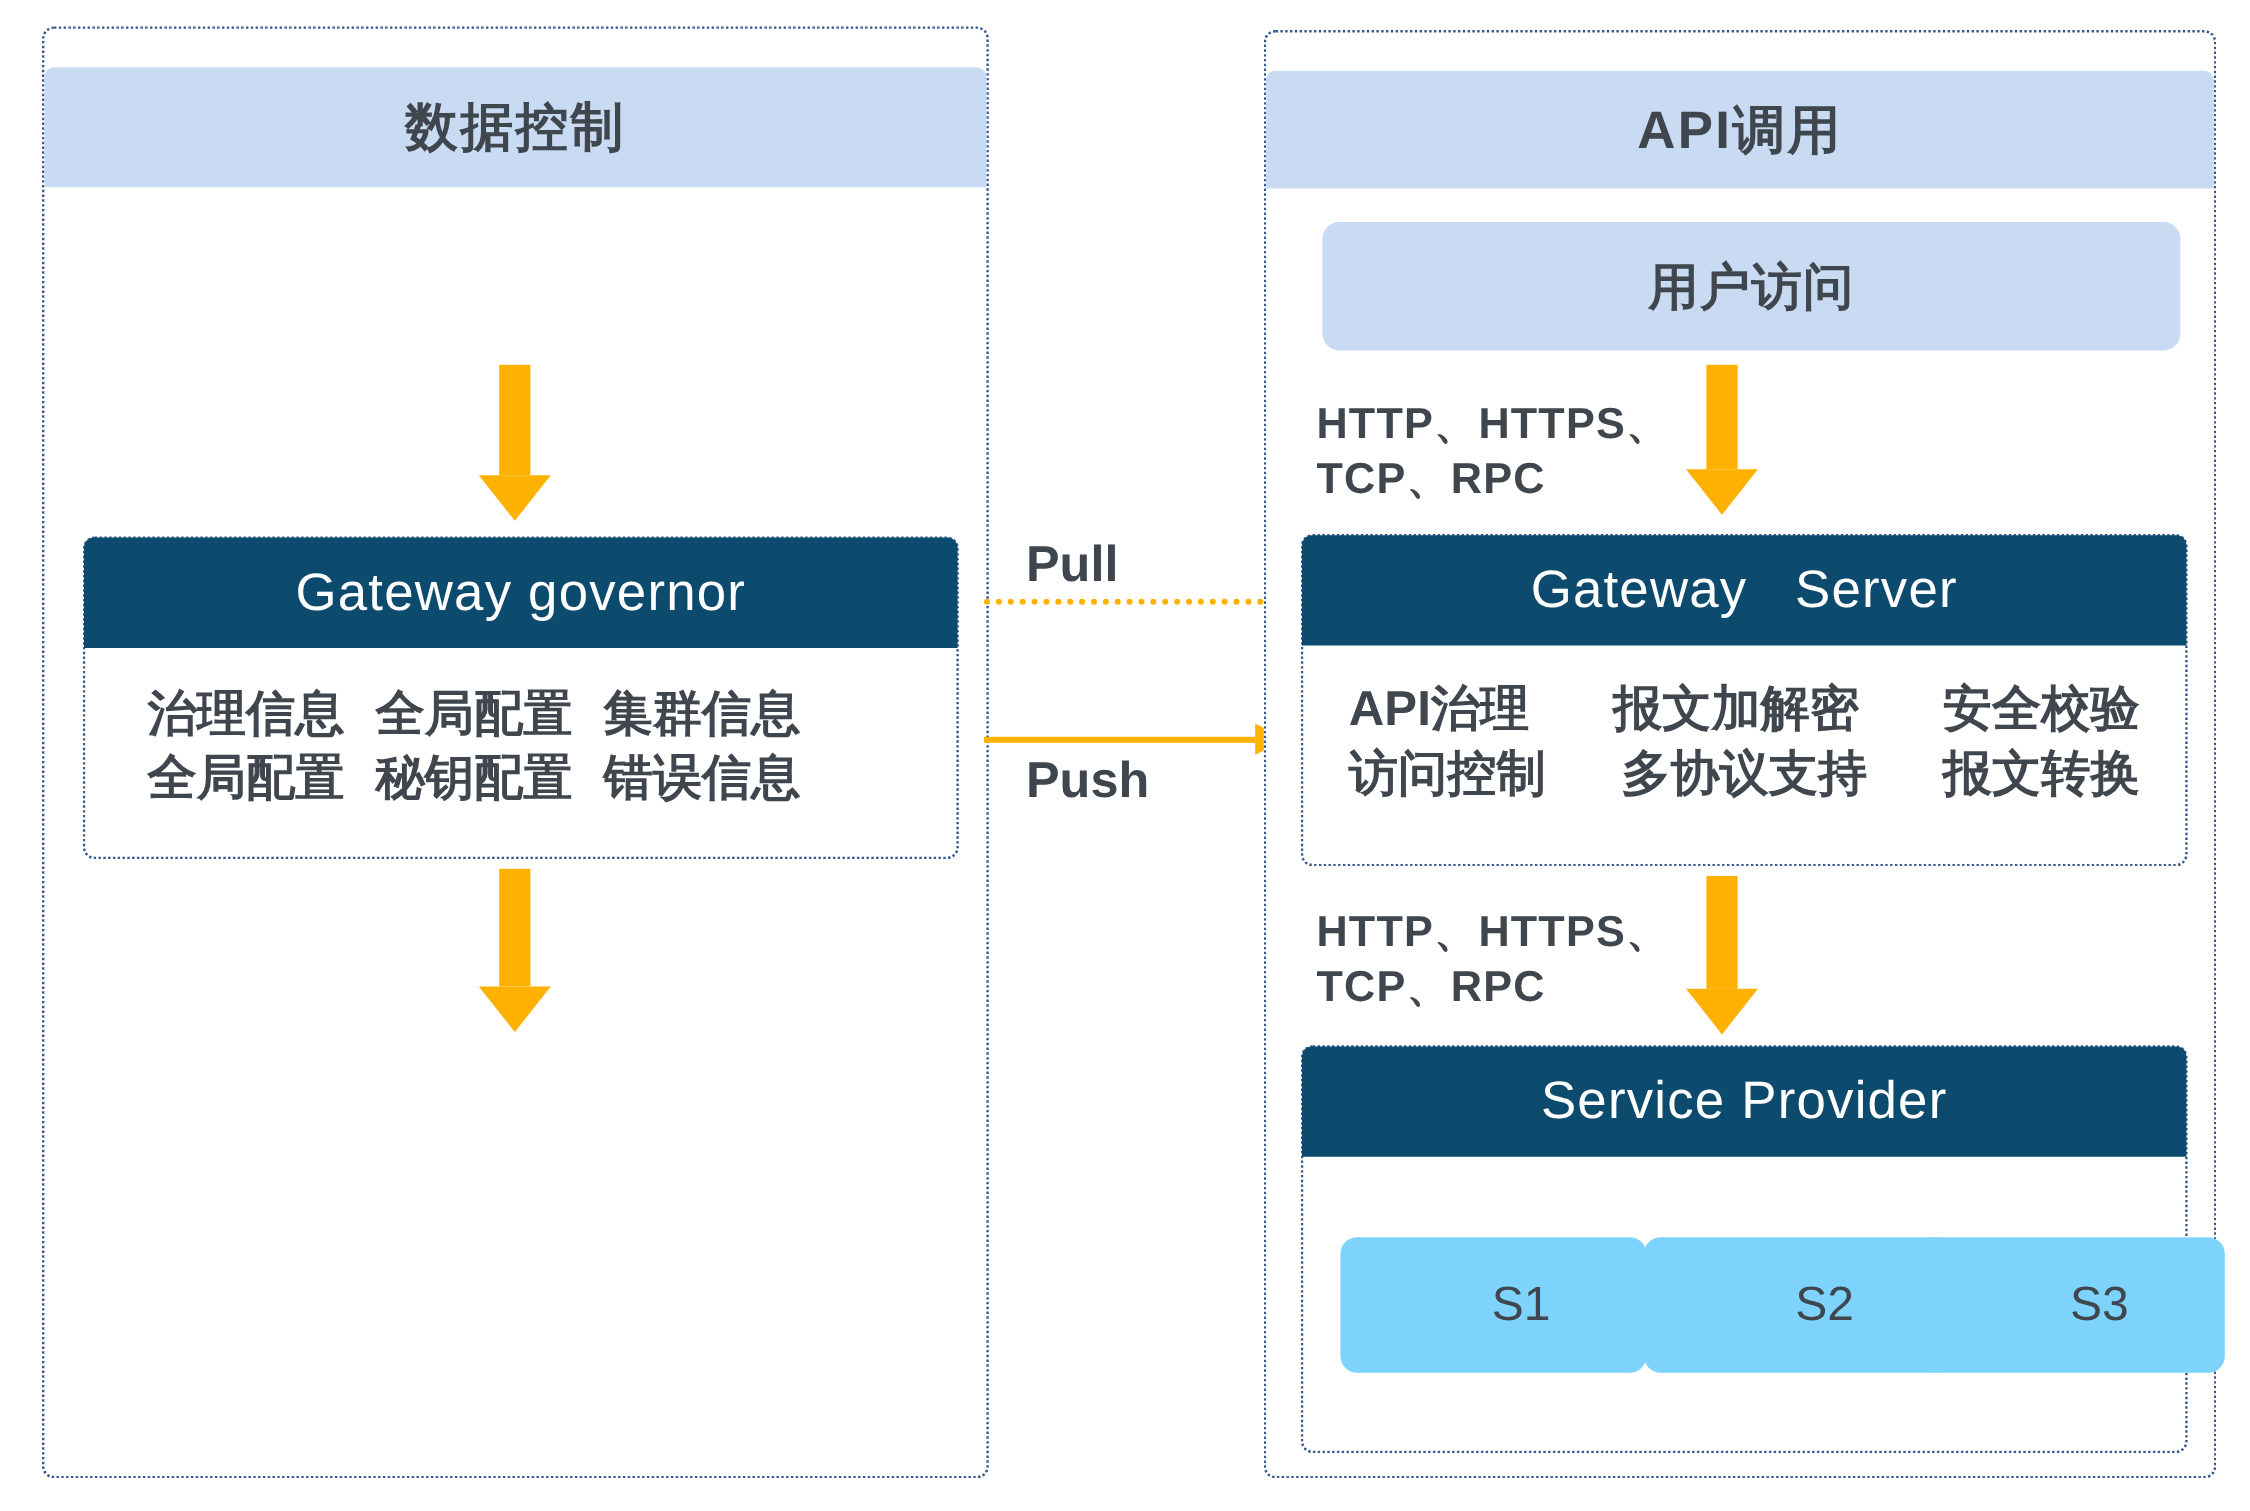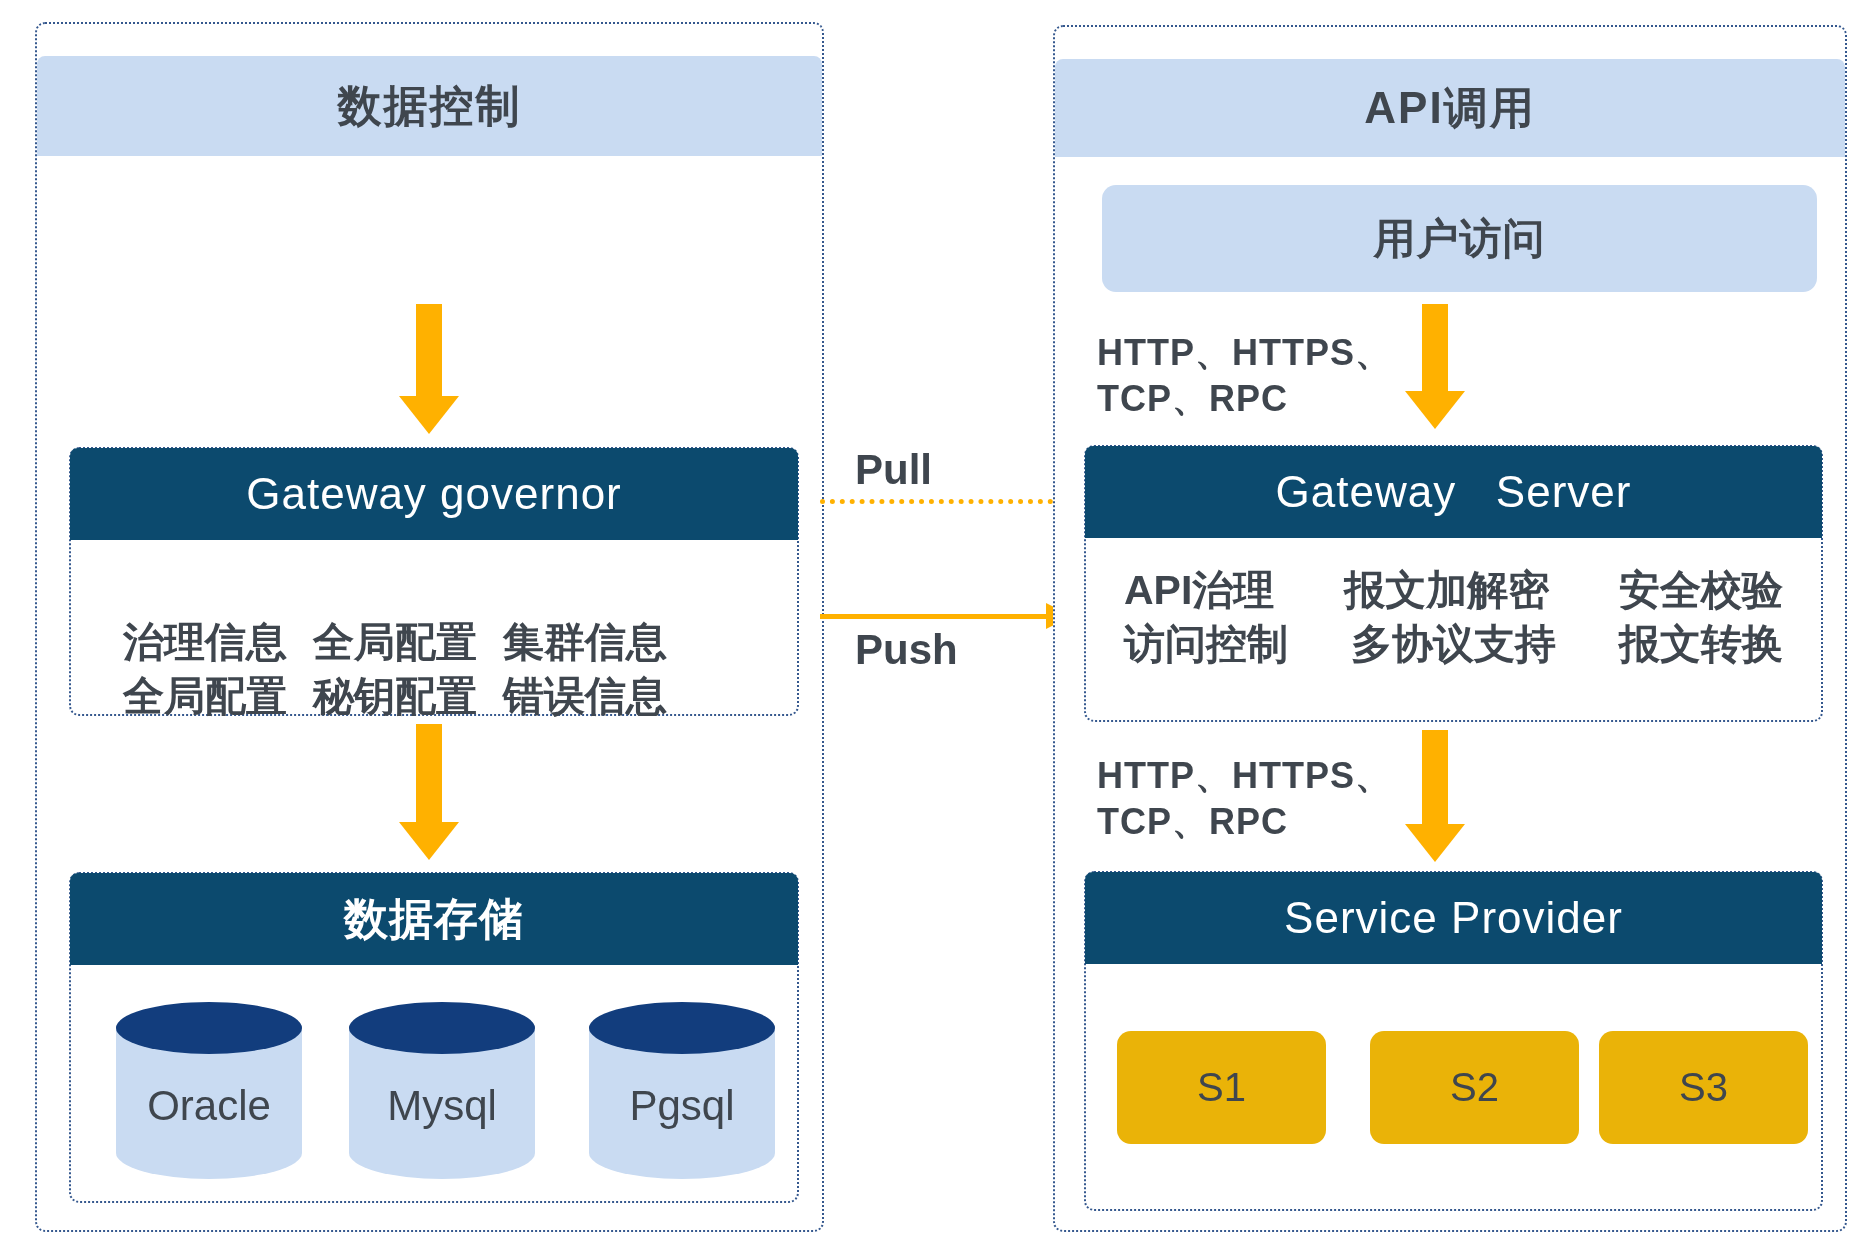--- a/index.html
+++ b/index.html
@@ -24,21 +24,21 @@
   }
   
   .framed{position:absolute;border:2px dotted #35588e;border-radius:10px;background:#fff;}
   .navy-header{
     position:absolute;left:-1px;top:-1px;right:-1px;height:92px;background:#0c4a6e;
     border-radius:8px 8px 0 0;display:flex;align-items:center;justify-content:center;
     color:#ffffff;font-size:44px;font-weight:500;letter-spacing:1px;white-space:pre-wrap;
   }
   .feature-body{position:absolute;left:0;right:0;top:92px;bottom:0;}
   .feature-row{display:flex;font-size:41px;font-weight:700;color:#3f464e;line-height:54px;}
-  .rows-left{padding:26px 0 0 52px;margin-top:48px;}
+  .rows-left{padding:26px 0 0 52px;}
   .rows-left .feature-row{gap:26px;}
   .rows-just{padding:24px 38px 0 38px;}
   .rows-just .feature-row{justify-content:space-between;}
   
   .varrow{position:absolute;width:60px;}
   .varrow .shaft{position:absolute;left:50%;transform:translateX(-50%);top:0;width:26px;background:#ffb100;}
   .varrow .head{position:absolute;bottom:0;left:50%;transform:translateX(-50%);width:0;height:0;
     border-left:30px solid transparent;border-right:30px solid transparent;border-top:38px solid #ffb100;}
   
   .conn-label{position:absolute;width:170px;text-align:left;font-size:42px;font-weight:600;color:#3f464e;}
@@ -49,22 +49,22 @@
   
   .proto{position:absolute;font-size:36px;font-weight:700;color:#3f464e;line-height:46px;letter-spacing:1px;}
   
   .cyl{position:absolute;width:186px;height:177px;}
   .cyl .body{position:absolute;left:0;right:0;top:26px;bottom:0;background:#c9dbf2;
     border-radius:0 0 50% 50%/0 0 26px 26px;}
   .cyl .top{position:absolute;left:0;right:0;top:0;height:52px;background:#123d7d;border-radius:50%;}
   .cyl .lbl{position:absolute;left:0;right:0;top:80px;text-align:center;
     font-size:42px;font-weight:500;color:#3f464e;}
   
-  .svc{position:absolute;top:158px;width:209px;height:113px;background:#eab308;border-radius:14px;
-    display:flex;align-items:center;justify-content:center;font-size:40px;font-weight:500;color:#3f464e;}
+  .svc{position:absolute;top:158px;width:209px;height:113px;background:#7dd3fc;border-radius:14px;
+    display:flex;align-items:center;justify-content:center;font-size:40px;font-weight:500;color:#3f464e;padding-left:46px;}
 </style>
 </head>
 <body>
 
 <div id="stage">
 
   <div id="left-panel" class="panel">
     <div class="panel-header">
       <span>数据控制</span>
     </div>
@@ -91,40 +91,20 @@
           <span>错误信息</span>
         </div>
       </div>
     </div>
 
     <div class="varrow" style="left:362px;top:700px;height:136px;">
       <div class="shaft" style="height:98px;"></div>
       <div class="head"></div>
     </div>
 
-    <div class="framed" style="left:32px;top:848px;width:726px;height:327px;">
-      <div class="navy-header" style="font-weight:700;">
-        <span>数据存储</span>
-      </div>
-      <div class="cyl" style="left:45px;top:128px;">
-        <div class="body"></div>
-        <div class="top"></div>
-        <div class="lbl">Oracle</div>
-      </div>
-      <div class="cyl" style="left:278px;top:128px;">
-        <div class="body"></div>
-        <div class="top"></div>
-        <div class="lbl">Mysql</div>
-      </div>
-      <div class="cyl" style="left:518px;top:128px;">
-        <div class="body"></div>
-        <div class="top"></div>
-        <div class="lbl">Pgsql</div>
-      </div>
-    </div>
   </div>
 
   <div class="conn-label" style="left:855px;top:446px;">
     <span>Pull</span>
   </div>
   <div id="pull-line"></div>
 
   <div id="push-line"></div>
   <div id="push-head"></div>
   <div class="conn-label" style="left:855px;top:626px;">

